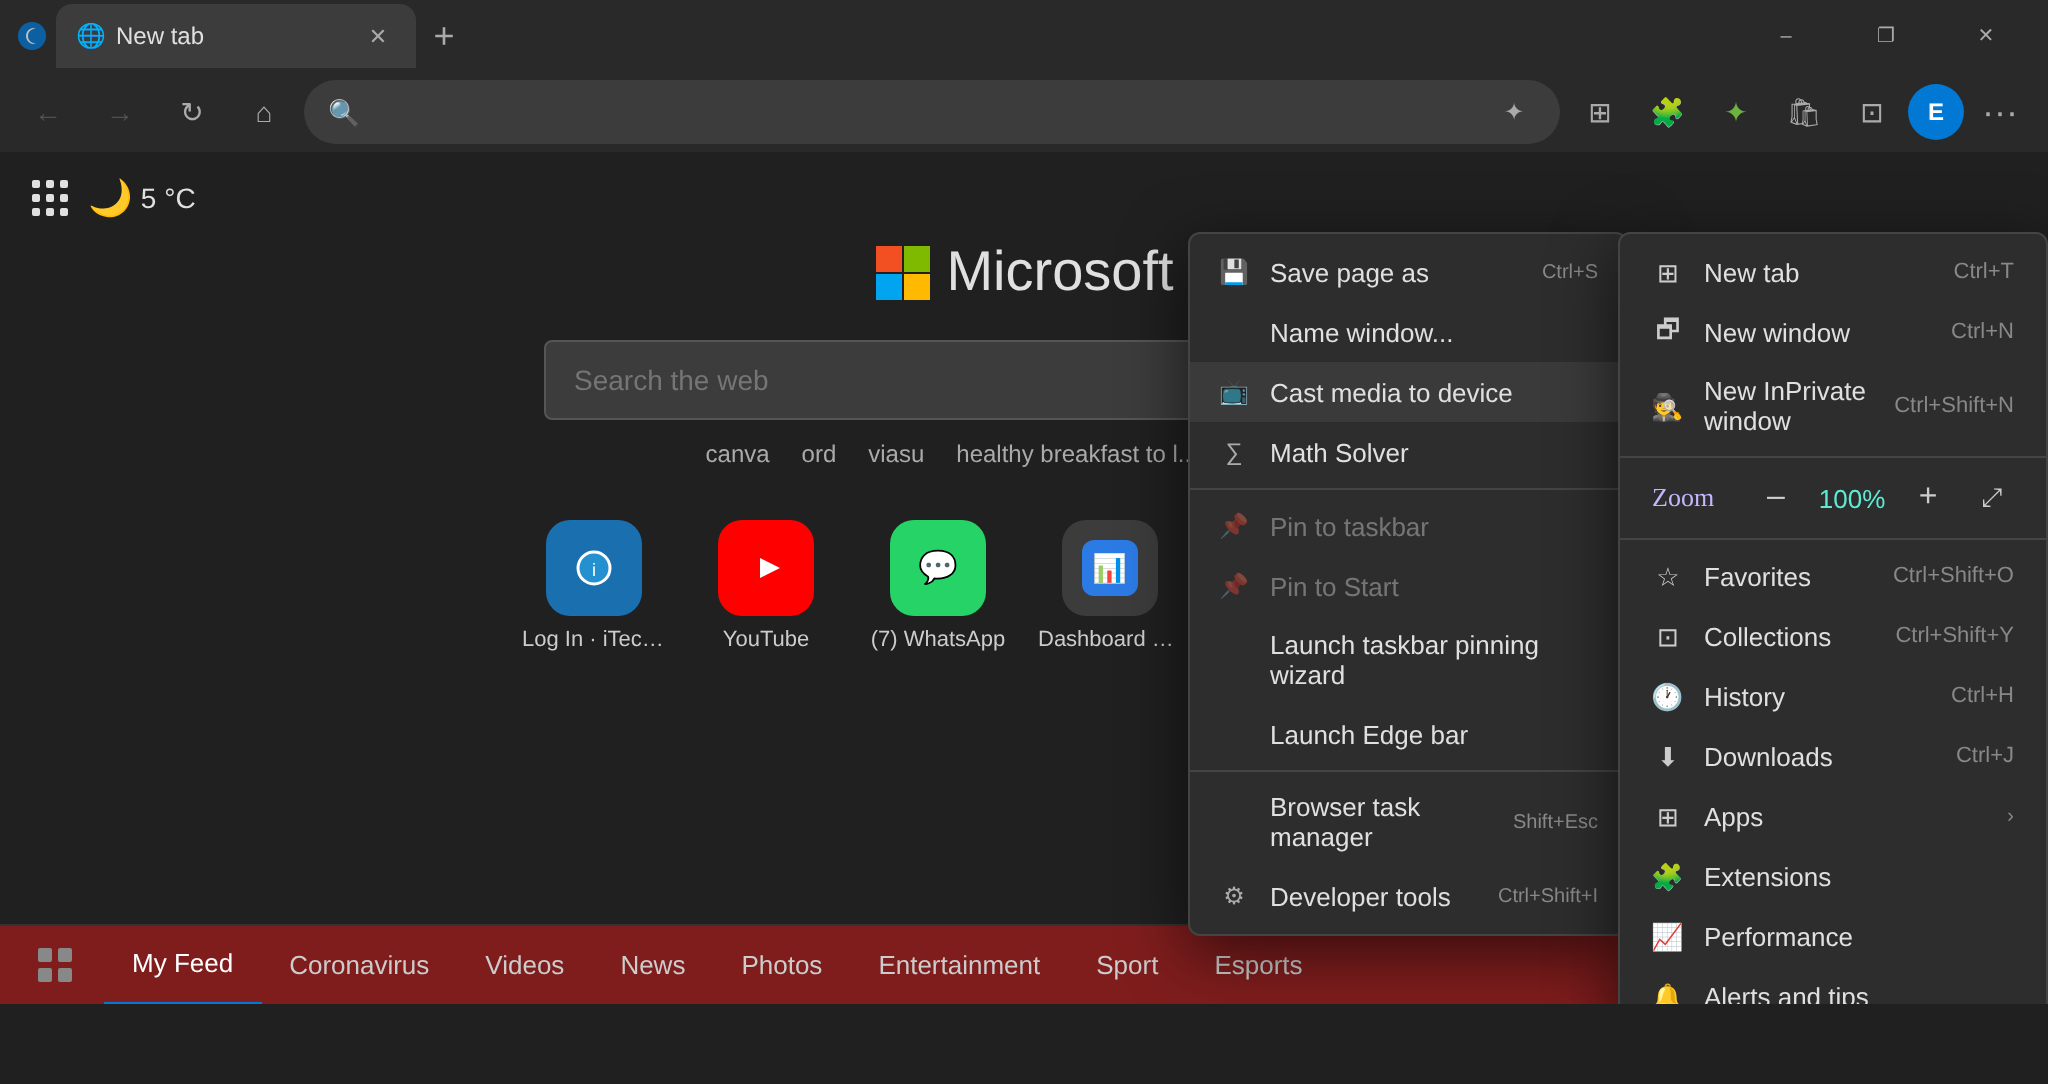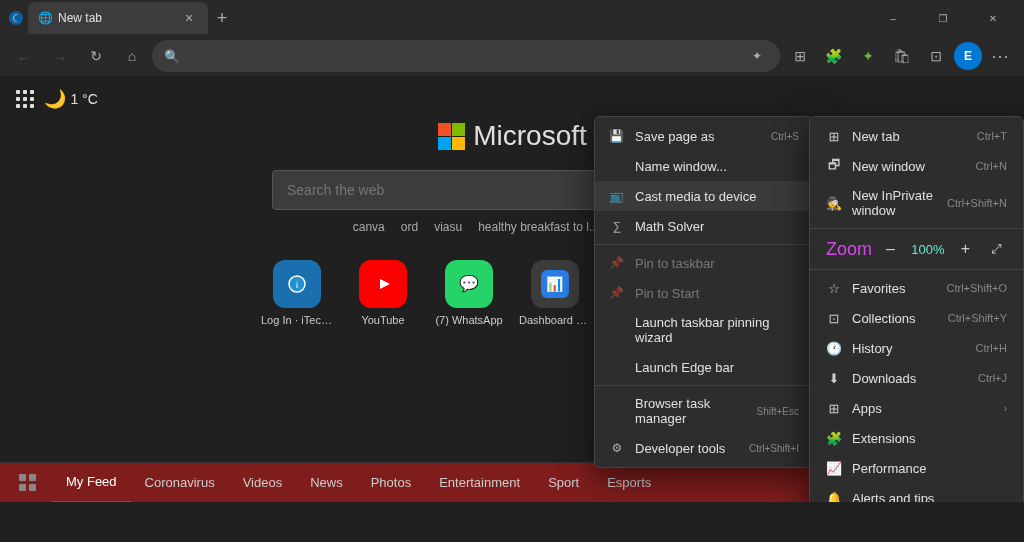--- a/index.html
+++ b/index.html
@@ -165,21 +165,21 @@
         <div style="width:4px;height:4px;background:#e0e0e0;border-radius:1px;"></div>
         <div style="width:4px;height:4px;background:#e0e0e0;border-radius:1px;"></div>
         <div style="width:4px;height:4px;background:#e0e0e0;border-radius:1px;"></div>
         <div style="width:4px;height:4px;background:#e0e0e0;border-radius:1px;"></div>
         <div style="width:4px;height:4px;background:#e0e0e0;border-radius:1px;"></div>
         <div style="width:4px;height:4px;background:#e0e0e0;border-radius:1px;"></div>
         <div style="width:4px;height:4px;background:#e0e0e0;border-radius:1px;"></div>
       </div>
       <div style="font-size:14px;color:#e0e0e0;display:flex;align-items:center;gap:4px;">
         <span style="font-size:18px;">🌙</span>
-        <span>1 °C</span>
+        <span>5 °C</span>
       </div>
     </div>
 
     <div class="main-content">
       <div class="logo-area" style="margin-top:24px;">
         <div class="ms-logo">
           <div class="ms-sq ms-red"></div>
             <div class="ms-sq ms-green"></div>
           <div class="ms-sq ms-blue"></div>
             <div class="ms-sq ms-yellow"></div>
@@ -353,21 +353,21 @@
         <span class="mm-shortcut">Ctrl+N</span>
       </div>
       <div class="mm-item">
         <span class="mm-icon">🕵</span>
         <span>New InPrivate window</span>
         <span class="mm-shortcut">Ctrl+Shift+N</span>
       </div>
       <hr class="mm-separator">
 
       <div class="zoom-row">
-        <span style="font-size:18px;color:#d946ef;flex:1;">Zoom</span>
+        <span style="font-size:13px;color:#c4b5fd;flex:1;font-family:Liberation Serif, serif;">Zoom</span>
         <div class="zoom-btn">–</div>
         <span class="zoom-pct">100%</span>
         <div class="zoom-btn">+</div>
         <div class="zoom-expand">⤢</div>
       </div>
       <hr class="mm-separator">
       <div class="mm-item">
         <span class="mm-icon">☆</span>
         <span>Favorites</span>
         <span class="mm-shortcut">Ctrl+Shift+O</span>

